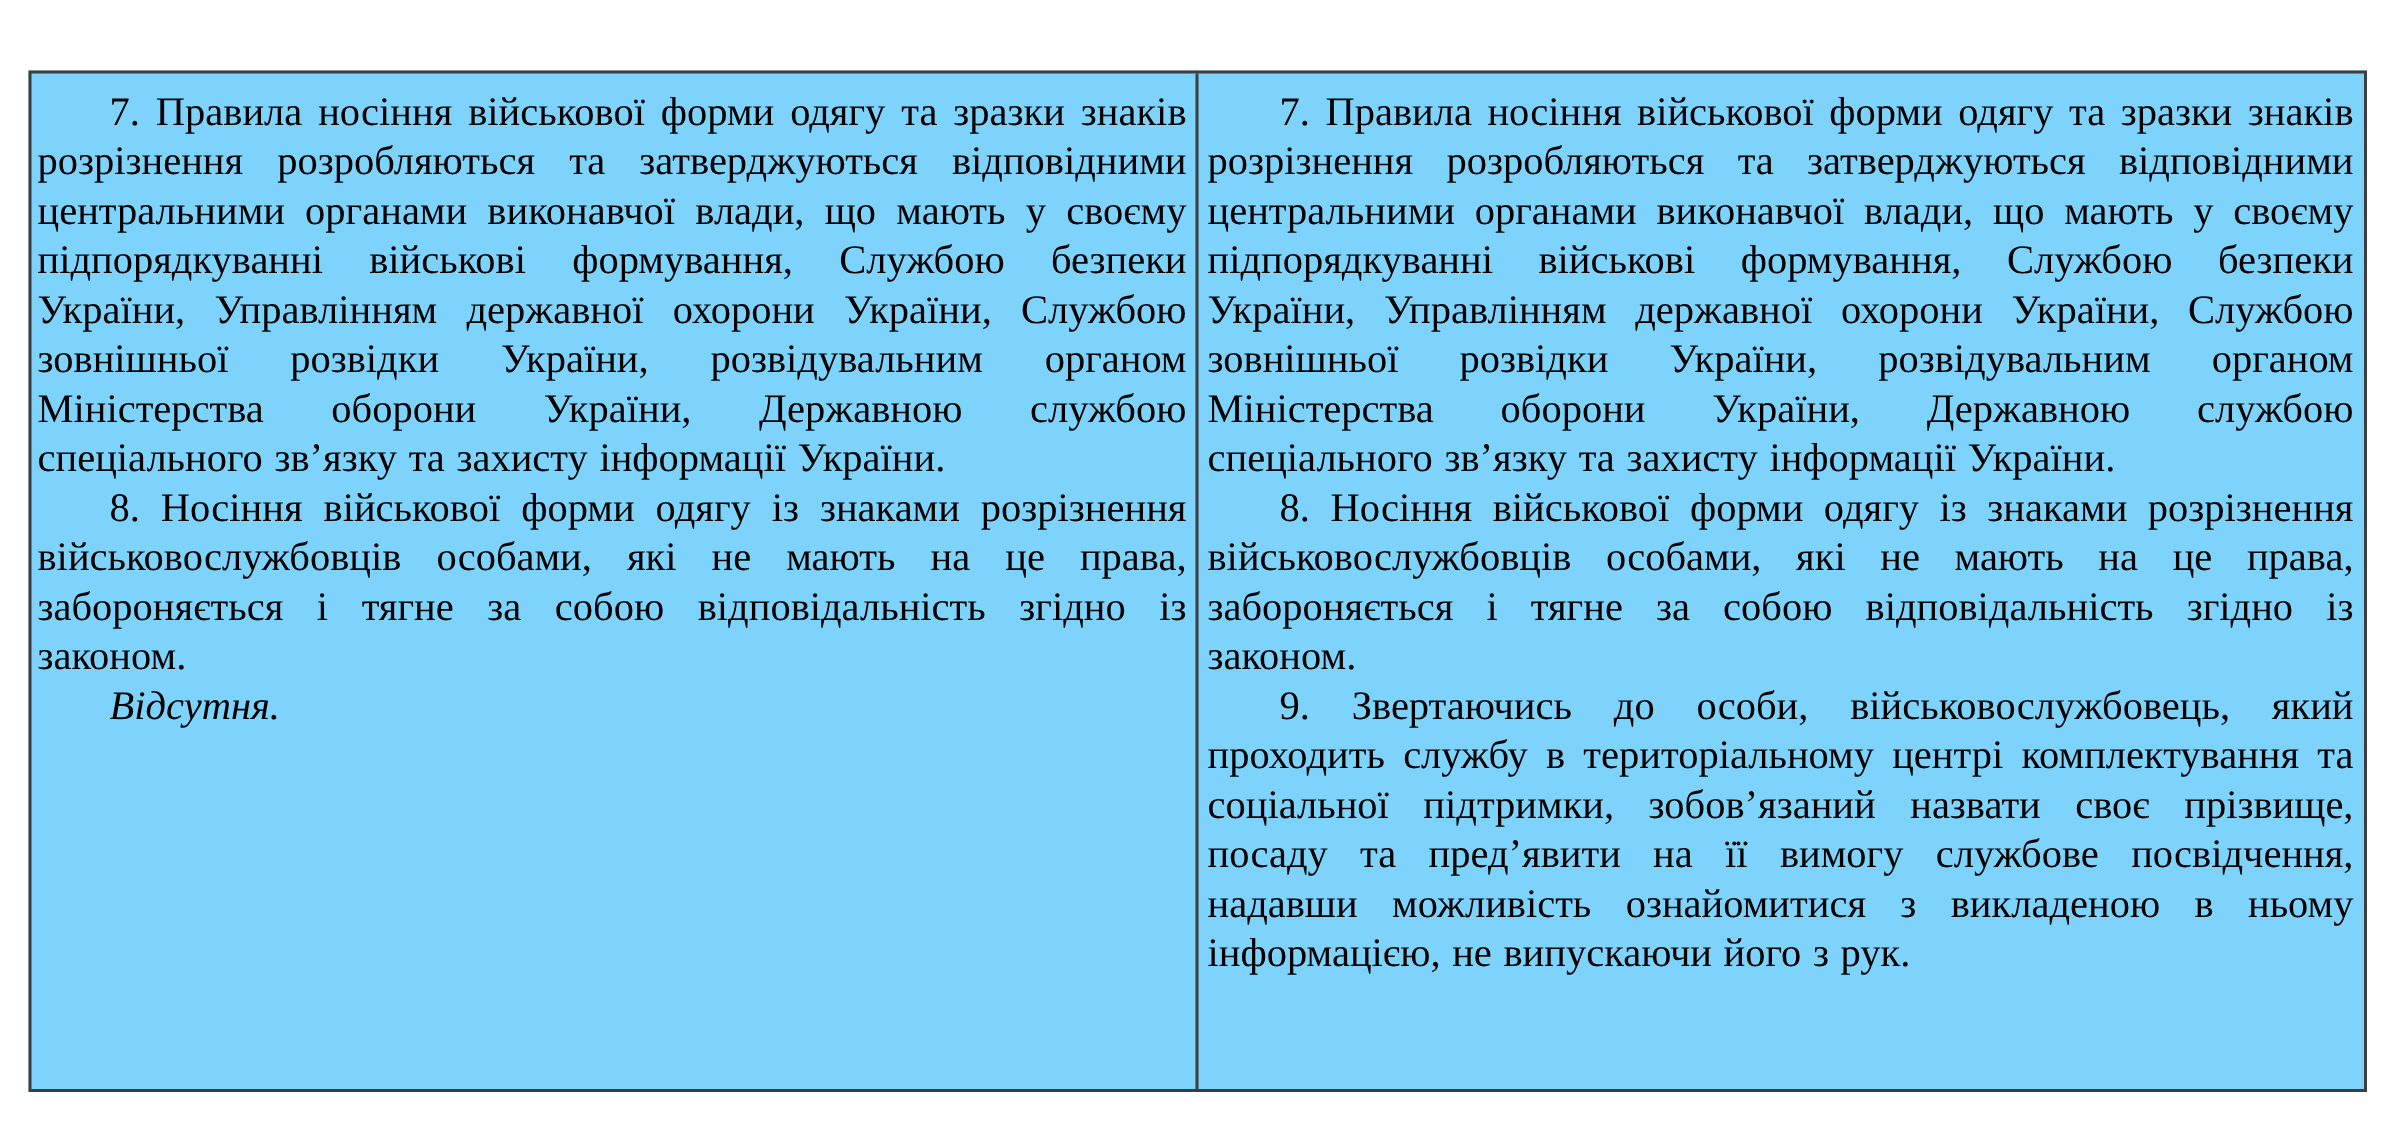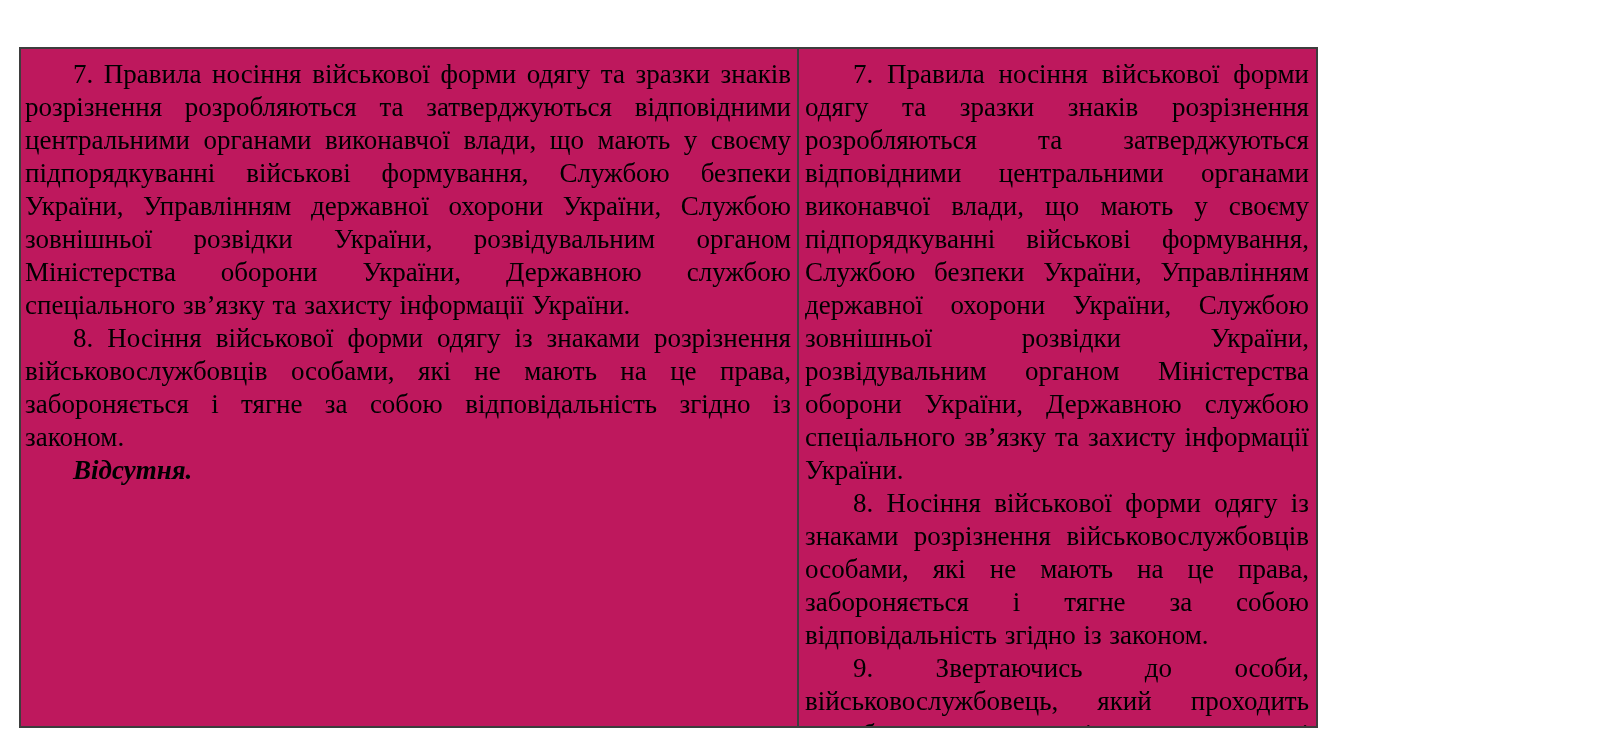--- a/index.html
+++ b/index.html
@@ -14,27 +14,27 @@
   }
   .doc-page {
     position: relative;
     width: 1600px;
     height: 750px;
   }
   .doc-table {
     position: absolute;
     left: 19px;
     top: 47px;
-    width: 1299px;
+    width: 1559px;
     height: 681px;
     box-sizing: border-box;
     border: 2px solid #3d3d3d;
     display: flex;
     align-items: stretch;
-    background: #be185d;
+    background: #7dd3fc;
   }
   .cell {
     box-sizing: border-box;
     overflow: hidden;
   }
   .cell.left {
     width: 778px;
     border-right: 2px solid #3d3d3d;
     padding: 9px 6px 8px 4px;
   }
@@ -44,21 +44,21 @@
   }
   .para {
     margin: 0;
     font-size: 27px;
     line-height: 33px;
     text-align: justify;
     text-indent: 48px;
     word-spacing: 1px;
   }
   .para.absent {
-    font-weight: bold;
+    font-weight: normal;
     font-style: italic;
   }
   .para.new-provision {
     font-weight: normal;
   }
 </style>
 </head>
 <body>
 
 <div class="doc-page">

